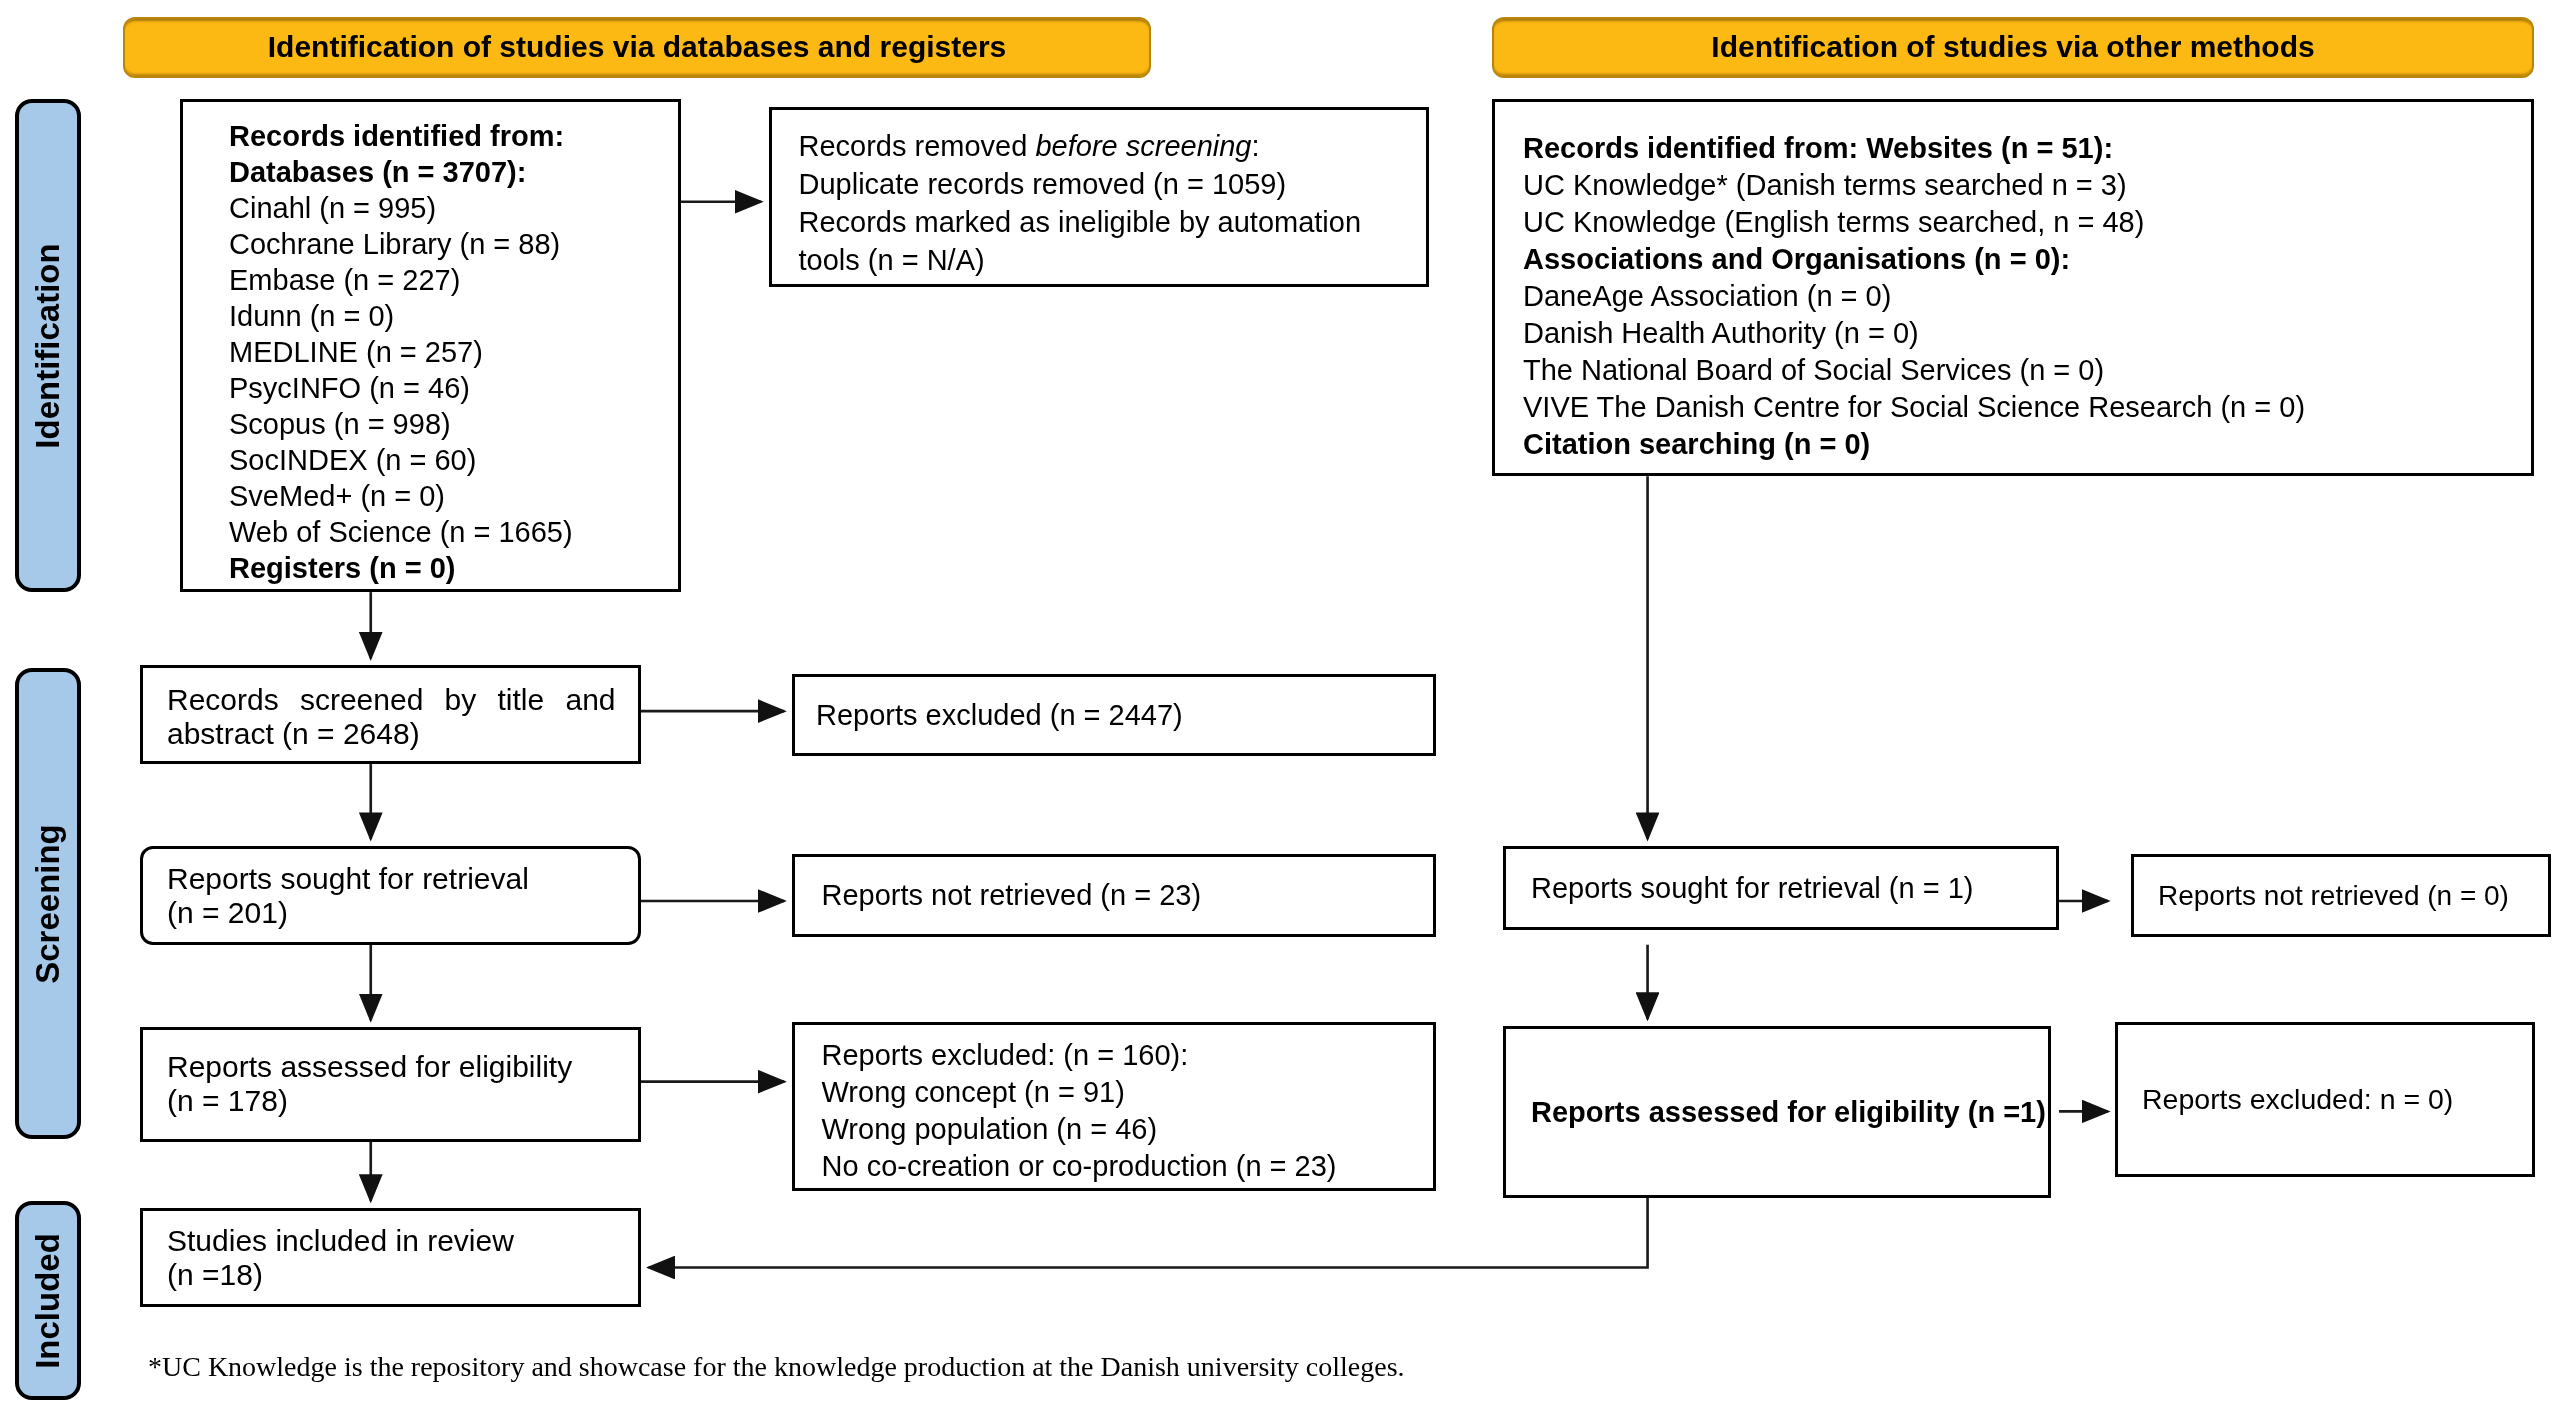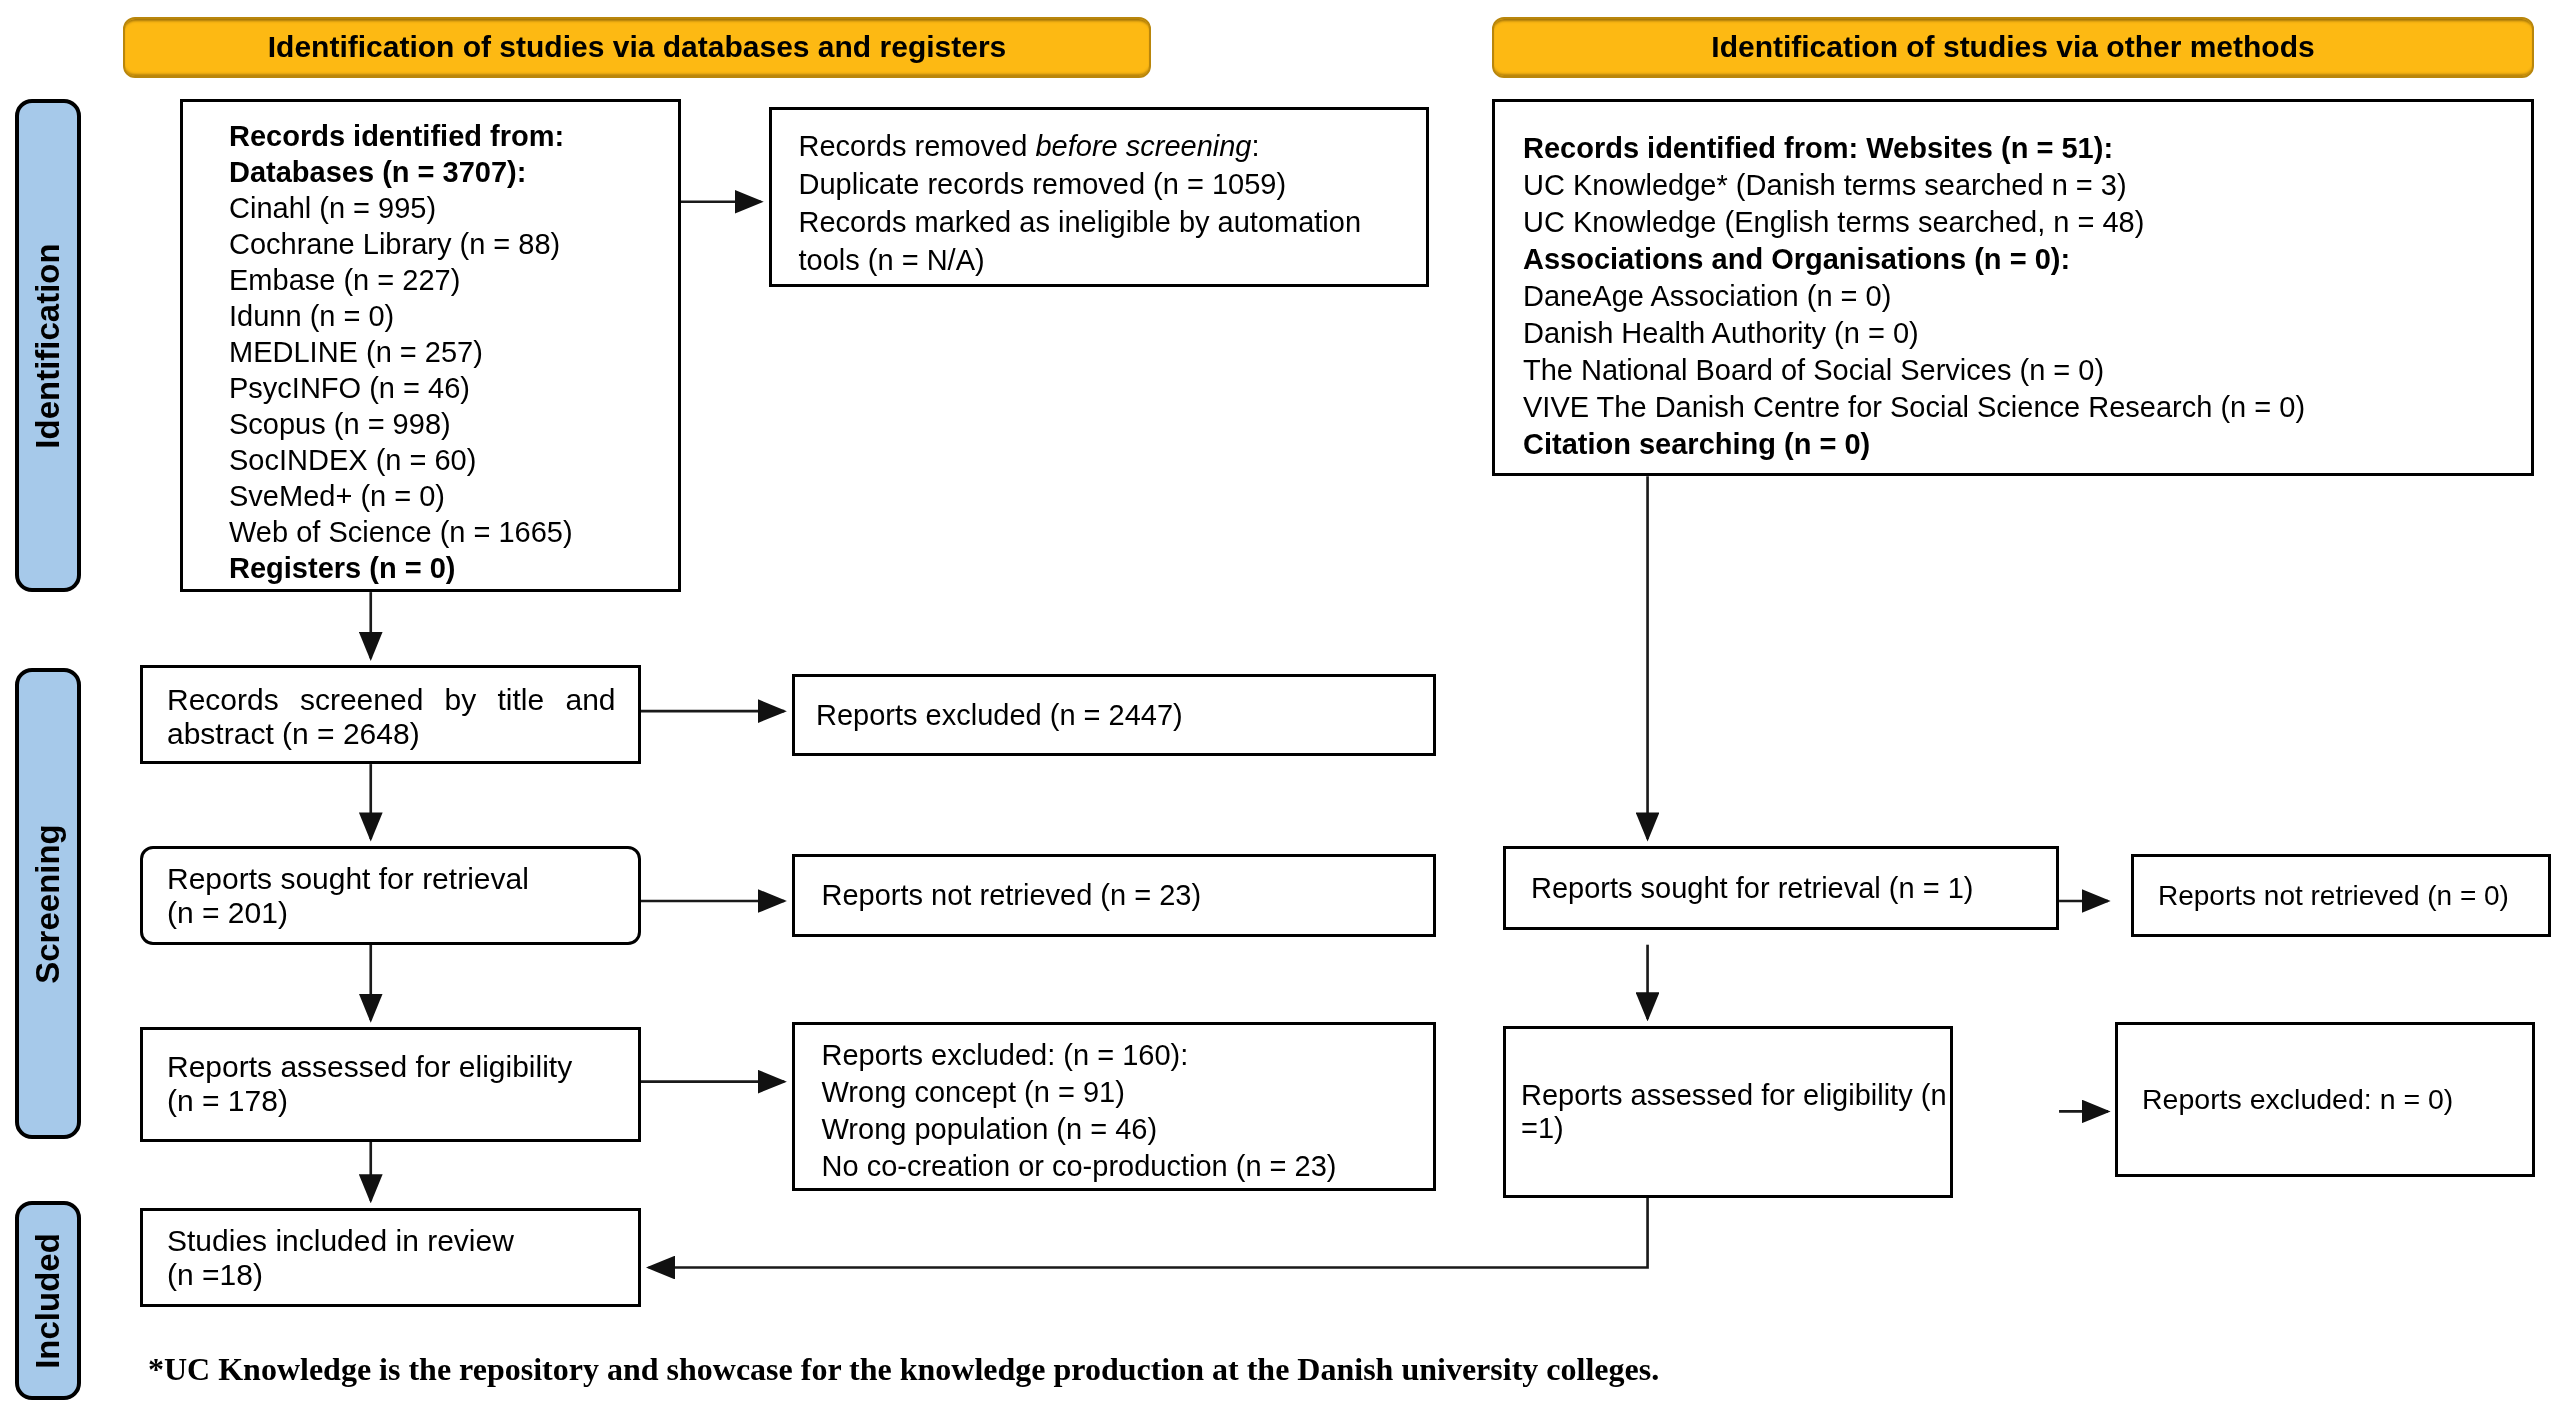--- a/index.html
+++ b/index.html
@@ -45,23 +45,22 @@
     font-size:29px;
     z-index:2;
   }
   .vc{display:flex;align-items:center;}
   .b{font-weight:bold;}
   .i{font-style:italic;}
   .ln{white-space:nowrap;}
   #footnote{
     position:absolute;left:148px;top:1351px;
     font-family:"Liberation Serif",serif;
-    font-size:32px;
+    font-size:28px;
     z-index:2;
-    font-weight:bold;
   }
 </style>
 </head>
 <body>
 
 <div id="canvas">
 
   <svg id="arrows" width="2576" height="1425" viewBox="0 0 3893 2154">
     <defs>
       <marker id="ah" markerWidth="11" markerHeight="9" refX="10" refY="4.5" orient="auto" markerUnits="strokeWidth">
@@ -162,21 +161,21 @@
     <div class="ln">No co-creation or co-production (n = 23)</div>
   </div>
 
   <div class="box vc" style="left:1503px;top:846px;width:556px;height:84px;padding-left:25px;text-align:center;">
     <span>Reports sought for retrieval (n = 1)</span>
   </div>
   <div class="box vc" style="left:2115px;top:854px;width:420px;height:83px;padding-left:24px;font-size:28px;margin-left:16px;">
     <span>Reports not retrieved (n = 0)</span>
   </div>
 
-  <div class="box vc" style="left:1503px;top:1026px;width:450px;height:172px;padding-left:15px;">
+  <div class="box vc" style="left:1503px;top:1026px;width:548px;height:172px;padding-left:25px;font-weight:bold;">
     <span>Reports assessed for eligibility (n =1)</span>
   </div>
   <div class="box vc" style="left:2115px;top:1022px;width:420px;height:155px;padding-left:24px;font-size:28.5px;">
     <span>Reports excluded: n = 0)</span>
   </div>
 
   <div class="box" style="left:140px;top:1208px;width:501px;height:99px;padding:13.2px 93px 0 24px;line-height:34px;font-size:30px;">
     <span>Studies included in review (n =18)</span>
   </div>
 

